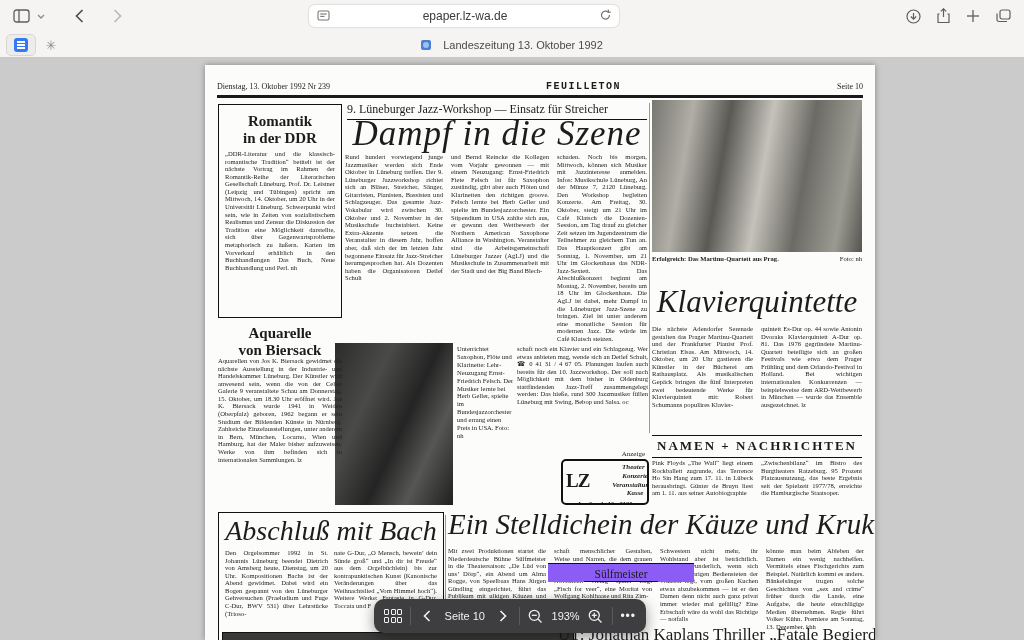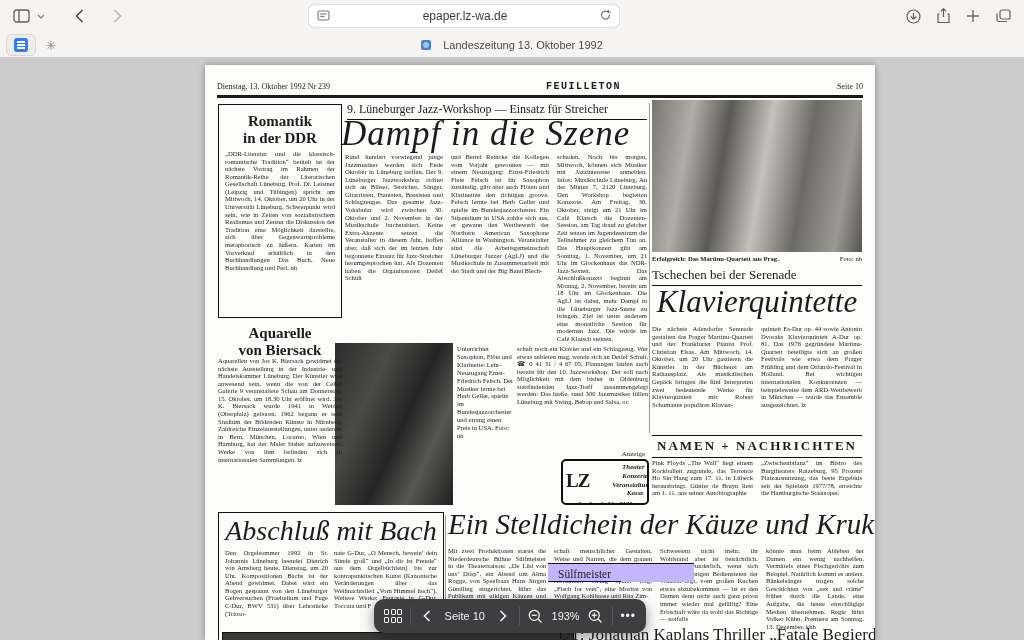--- a/index.html
+++ b/index.html
@@ -30,34 +30,34 @@
   .abs { position:absolute; }
   .masthead { top:16px; left:12px; right:12px; display:flex; align-items:baseline; font-size:8px; }
   .masthead .mid { flex:1; text-align:center; font-family:Liberation Mono, monospace; font-weight:bold; font-size:10px; letter-spacing:1.5px; }
   .mast-rule { top:30px; left:12px; right:12px; height:3px; border-top:2px solid #1a1a1a; border-bottom:1px solid #1a1a1a; }
   .vrule { width:1px; background:#9a9a9a; }
 
   .newsbox { border:1.5px solid #111; }
   .boxtitle { text-align:center; font-weight:bold; font-size:15px; line-height:1.1; padding:5px 2px 4px; }
   .body-sm { font-size:6.6px; line-height:1.15; text-align:justify; hyphens:auto; color:#222; }
   .kicker { font-size:12px; border-bottom:1px solid #111; padding-bottom:2px; }
-  .headline-xl { font-style:italic; font-size:35px; text-align:left; letter-spacing:1px; white-space:nowrap; }
+  .headline-xl { font-style:italic; font-size:35px; text-align:center; letter-spacing:1px; white-space:nowrap; }
   .headline-lg { font-style:italic; font-size:28px; text-align:center; white-space:nowrap; }
   .photo { background:linear-gradient(115deg,#2c2c2c 0%,#4a4a48 30%,#242424 55%,#565654 75%,#1f1f1f 100%); }
   .photo-light { background:linear-gradient(100deg,#777670 0%,#b0aea6 18%,#5a5954 34%,#c4c2ba 52%,#6b6a64 70%,#9b9a92 88%,#55544f 100%); }
   .caption-sm { font-size:6.6px; line-height:1.2; color:#222; }
   .caption-bold { font-weight:bold; }
   .anzeige { font-size:7px; text-align:right; color:#222; }
   .adbox { border:2px solid #111; border-radius:5px; overflow:hidden; display:flex; flex-direction:column; }
   .adtop { flex:1; display:flex; align-items:center; padding:2px 3px; gap:3px; }
   .adlogo { font-weight:bold; font-size:19px; line-height:.9; letter-spacing:-1px; }
   .adlines { flex:1; font-style:italic; font-weight:bold; font-size:7px; line-height:1.25; text-align:center;margin-left:20px; }
   .adaddr { font-size:6.5px; font-weight:bold; text-align:center; }
   .namen-head { border-top:1.5px solid #111; border-bottom:1px solid #111; text-align:center; font-weight:bold; font-size:13px; letter-spacing:2px; padding:2px 0 3px; }
-  .inset-head { background:#c4b5fd; }
+  .inset-head { background:#8b5cf6; text-align:center; }
   .inset-head .line { border-top:1px solid #111; height:1px; }
   .inset-head .word { font-size:11.5px; display:inline-block; border-bottom:1px solid #111; padding:0 10px 1px; }
   .ut-head { font-size:17px; white-space:nowrap; }
   .cutbox { border:1.5px solid #111; background:#3a3a38; }
 
   
   .float-toolbar { position:absolute; left:374px; top:599px; width:272px; height:34px; background:#3e3e40; border-radius:10px; box-shadow:0 4px 14px rgba(0,0,0,.4); display:flex; align-items:center; padding:0 10px; gap:8px; color:#f1f1f1; }
   .ft-div { width:1px; height:18px; background:#5a5a5c; }
   .ft-label { font-size:11px; color:#f1f1f1; }
   .ft-btn { display:flex; align-items:center; justify-content:center; width:22px; height:22px; }
@@ -186,21 +186,20 @@
   </div>
 
   <div class="abs boxtitle" style="left:13px; top:255px; width:124px;"><span>Aquarelle</span><br><span>von Biersack</span></div>
   <div class="abs body-sm" style="left:13px; top:292px; width:124px; height:152px; overflow:hidden;">Aquarellen von Jos K. Biersack gewidmet die nächste Ausstellung in der Industrie- und Handelskammer Lüneburg. Der Künstler wird anwesend sein, wenn die von der Celler Galerie 9 veranstaltete Schau am Donnerstag, 15. Oktober, um 18.30 Uhr eröffnet wird. Jos K. Biersack wurde 1941 in Weiden (Oberpfalz) geboren, 1962 begann er sein Studium der Bildenden Künste in Nürnberg. Zahlreiche Einzelausstellungen, unter anderem in Bern, München, Locarno, Wien und Hamburg, hat der Maler bisher aufzuweisen. Werke von ihm befinden sich in internationalen Sammlungen.  lz</div>
 
   <div class="abs photo-light" style="left:447px; top:35px; width:210px; height:152px;"></div>
   <div class="abs caption-sm" style="left:447px; top:190px; width:210px; display:flex;">
     <span class="caption-bold" style="flex:1">Erfolgreich: Das Martinu-Quartett aus Prag.</span>
     <span>Foto: nh</span>
   </div>
-  <div class="abs kicker" style="left:447px; top:202px; width:210px; font-size:13px;">Tschechen bei der Serenade</div>
   <div class="abs" style="left:447px; top:219px; width:210px; font-style:italic; font-size:31px; text-align:center; white-space:nowrap;">Klavierquintette</div>
   <div class="abs body-sm" style="left:447px; top:260px; width:101px; height:108px; overflow:hidden;">Die nächste Adendorfer Serenade gestalten das Prager Martinu-Quartett und der Frankfurter Pianist Prof. Christian Elsas. Am Mittwoch, 14. Oktober, um 20 Uhr gastieren die Künstler in der Bücherei am Rathausplatz. Als musikalischen Gepäck bringen die fünf Interpreten zwei bedeutende Werke für Klavierquintett mit: Robert Schumanns populäres Klavier-</div>
   <div class="abs body-sm" style="left:556px; top:260px; width:101px; height:108px; overflow:hidden;">quintett Es-Dur op. 44 sowie Antonin Dvoraks Klavierquintett A-Dur op. 81. Das 1976 gegründete Martinu-Quartett beteiligte sich an großen Festivals wie etwa dem Prager Frühling und dem Orlando-Festival in Holland. Bei wichtigen internationalen Konkurrenzen — beispielsweise dem ARD-Wettbewerb in München — wurde das Ensemble ausgezeichnet.  lz</div>
 
   <div class="abs namen-head" style="left:447px; top:370px; width:210px;">NAMEN + NACHRICHTEN</div>
   <div class="abs body-sm" style="left:447px; top:394px; width:101px; height:78px; overflow:hidden;">Pink Floyds „The Wall“ liegt einem Rockballett zugrunde, das Terrence Ho Sin Hang zum 17. 11. in Lübeck herausbringt. Günter de Bruyn liest am 1. 11. aus seiner Autobiographie</div>
   <div class="abs body-sm" style="left:556px; top:394px; width:101px; height:78px; overflow:hidden;">„Zwischenbilanz“ im Bistro des Burgtheaters Ratzeburg. 95 Prozent Platzausnutzung, das beste Ergebnis seit der Spielzeit 1977/78, erreichte die Hamburgische Staatsoper.</div>
 
   <div class="abs newsbox" style="left:13px; top:447px; width:226px; height:134px; padding:2px 6px;">
     <div class="headline-lg">Abschluß mit Bach</div>

